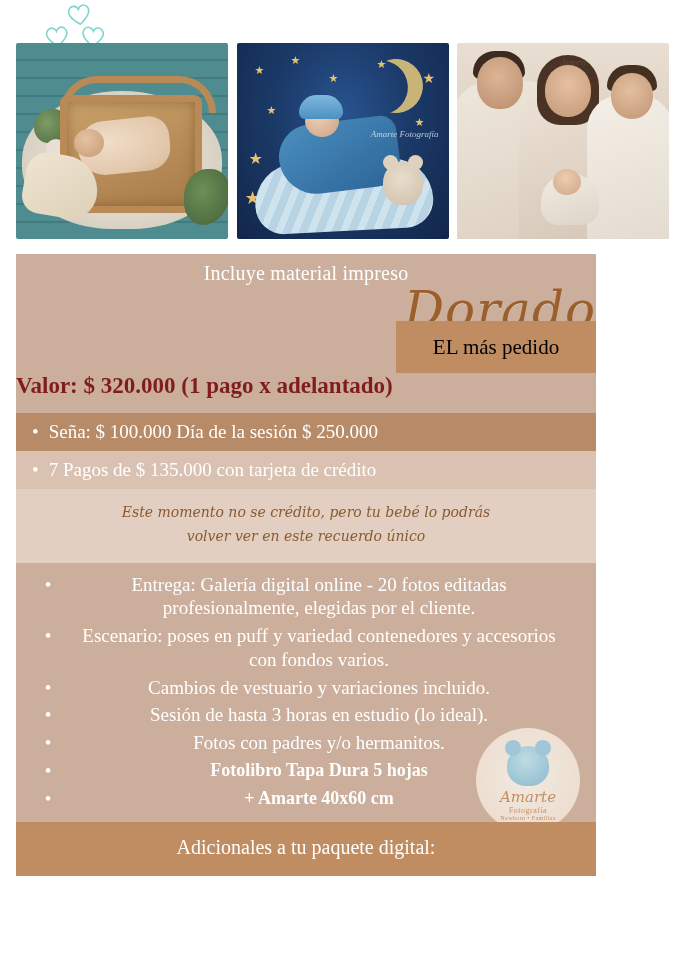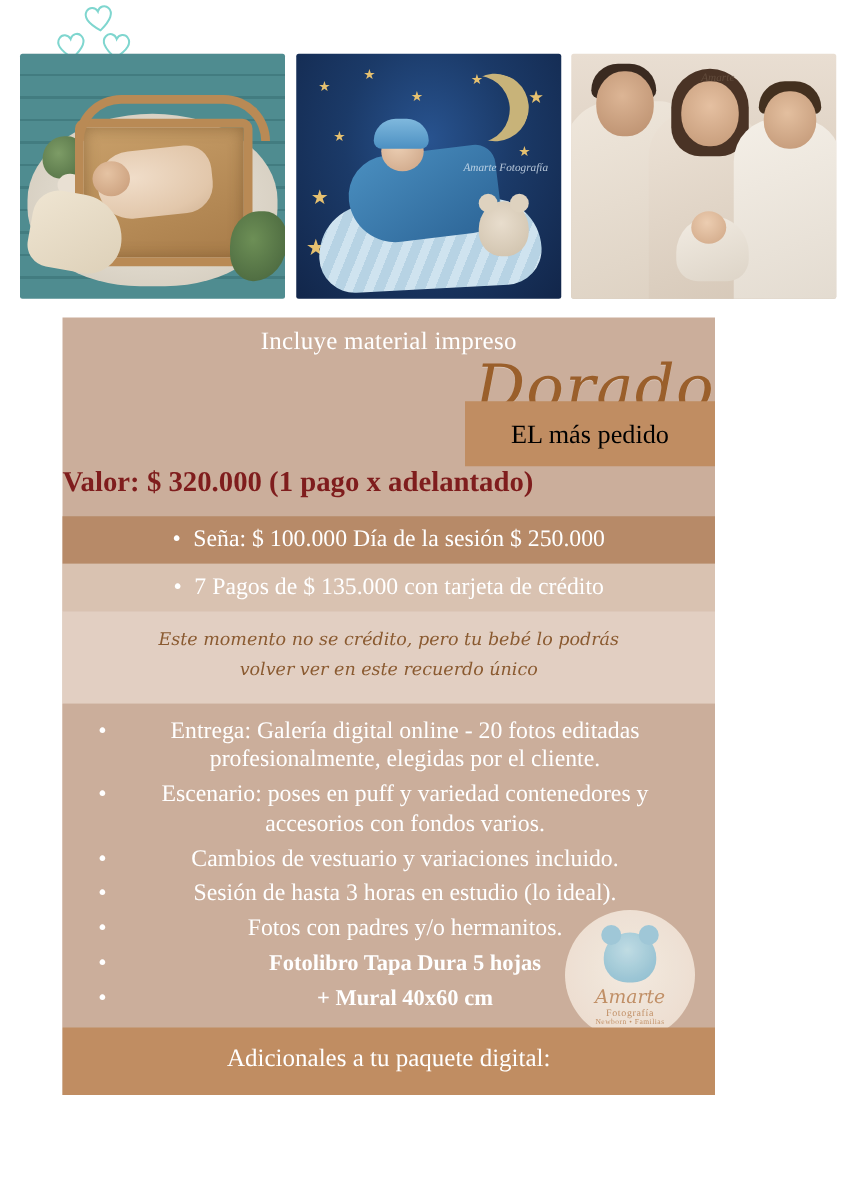--- a/index.html
+++ b/index.html
@@ -296,23 +296,22 @@
     font-size: 9px;
     font-style: italic;
     opacity: .75;
   }
 
   
   .card {
     position: absolute;
     left: 16px;
     top: 254px;
-    width: 522px;
+    width: 580px;
     background: #cbae9b;
-    margin-left: 34px;
   }
 
   .row { position: relative; }
 
   .incluye {
     text-align: center;
     font-size: 20px;
     color: #ffffff;
     padding: 8px 0 0 0;
     letter-spacing: .2px;
@@ -353,21 +352,20 @@
     font-weight: bold;
     font-size: 23px;
     color: #7f1d1d;
     padding: 22px 0 14px 0;
   }
 
   .band {
     color: #ffffff;
     font-size: 19px;
     padding: 8px 16px;
-    text-align: center;
   }
   .band-dark  { background: #b78a68; }
   .band-light { background: #d9c2b1; color: #ffffff; }
   .band .dot { margin-right: 10px; }
 
   .script {
     background: #e2cfc2;
     text-align: center;
     padding: 12px 0 14px 0;
     font-family: "DejaVu Serif", serif;
@@ -583,21 +581,21 @@
       <span class="ftext">Fotos con padres y/o hermanitos.</span>
     </div>
 
     <div class="feat bold">
       <span class="bullet">•</span>
       <span class="ftext">Fotolibro Tapa Dura 5 hojas</span>
     </div>
 
     <div class="feat bold">
       <span class="bullet">•</span>
-      <span class="ftext">+ Mural 40x60 cm</span>
+      <span class="ftext">+ Amarte 40x60 cm</span>
     </div>
 
     <div class="logo">
       <div class="logo-bear"></div>
       <div class="logo-name">Amarte</div>
       <div class="logo-sub">Fotografía</div>
       <div class="logo-sub2">Newborn • Familias</div>
     </div>
 
   </div>

